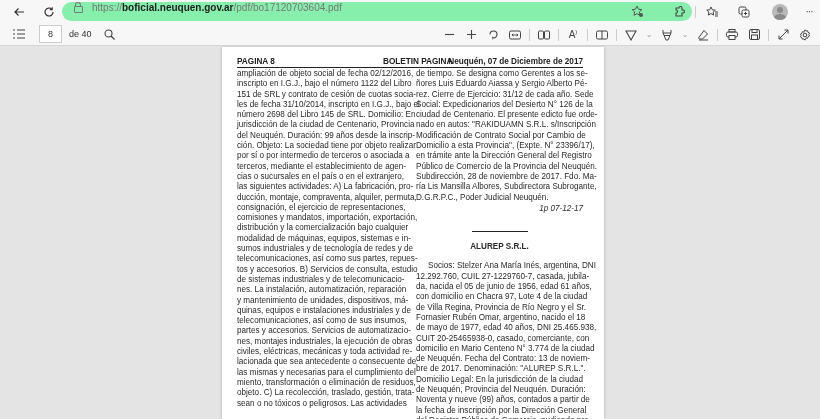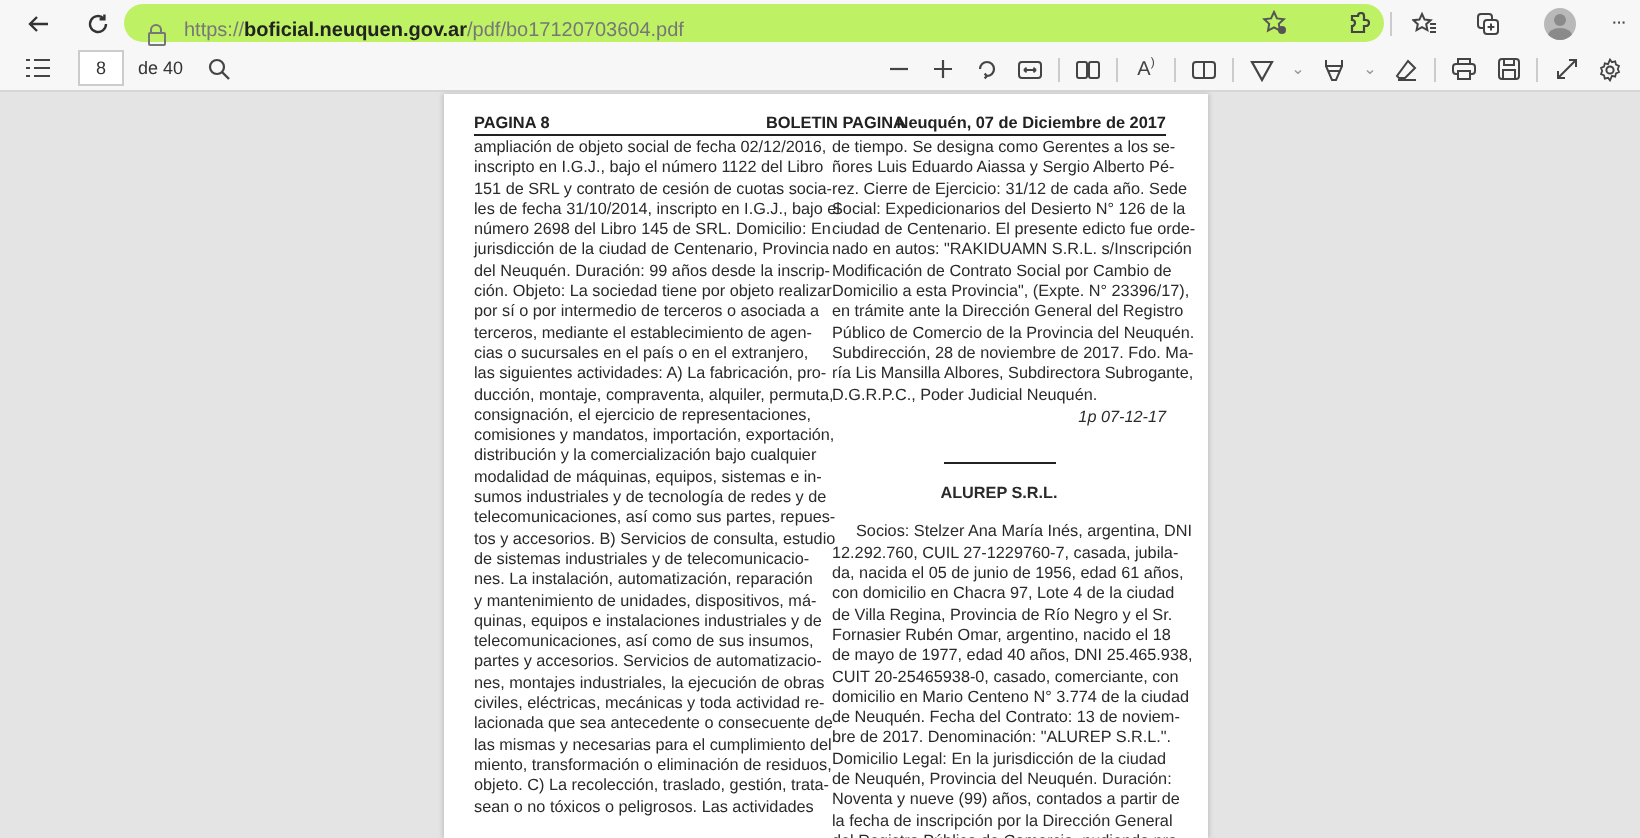--- a/index.html
+++ b/index.html
@@ -1,19 +1,19 @@
 <!DOCTYPE html>
 <html><head>
 <meta charset="utf-8">
 <style>
   * { box-sizing: border-box; margin: 0; padding: 0; }
   html, body { width: 820px; height: 419px; overflow: hidden; background: #e4e4e4; font-family: "Liberation Sans", sans-serif; }
   .addr-bar { position: absolute; left: 0; top: 0; width: 820px; height: 23px; background: #f7f7f7; display: flex; align-items: center; }
   .nav-btn { width: 22px; height: 20px; display: flex; align-items: center; justify-content: center; color: #333; font-size: 13px; }
-  .url-box { position: absolute; left: 62px; top: 2px; width: 630px; height: 19px; background: #bef264; border-radius: 10px; display: flex; align-items: flex-end; padding-left: 12px; font-size: 10px; color: #777; }
+  .url-box { position: absolute; left: 62px; top: 2px; width: 630px; height: 19px; background: #86efac; border-radius: 10px; display: flex; align-items: flex-start; padding-left: 12px; font-size: 10px; color: #777; }
   .url-box .lock { width: 8px; height: 9px; margin-right: 10px; position: relative; }
   .url-box .lock::before { content: ""; position: absolute; left: 1px; top: 0; width: 4px; height: 4px; border: 1px solid #777; border-bottom: none; border-radius: 3px 3px 0 0; }
   .url-box .lock::after { content: ""; position: absolute; left: 0; top: 4px; width: 7px; height: 5px; border: 1px solid #777; border-radius: 1px; }
   .url-dom { color: #222; font-weight: bold; }
   .url-scheme { color: #777; }
   .url-path { color: #777; }
   .right-icons { position: absolute; right: 0; top: 0; height: 23px; display: flex; align-items: center; }
   .ricon { width: 28px; height: 20px; display: flex; align-items: center; justify-content: center; font-size: 12px; color: #444; }
   .sep { width: 1px; height: 12px; background: #ccc; margin: 0 2px; }
   .avatar { width: 16px; height: 16px; border-radius: 50%; background: #b9b9b9; position: relative; overflow: hidden; }

